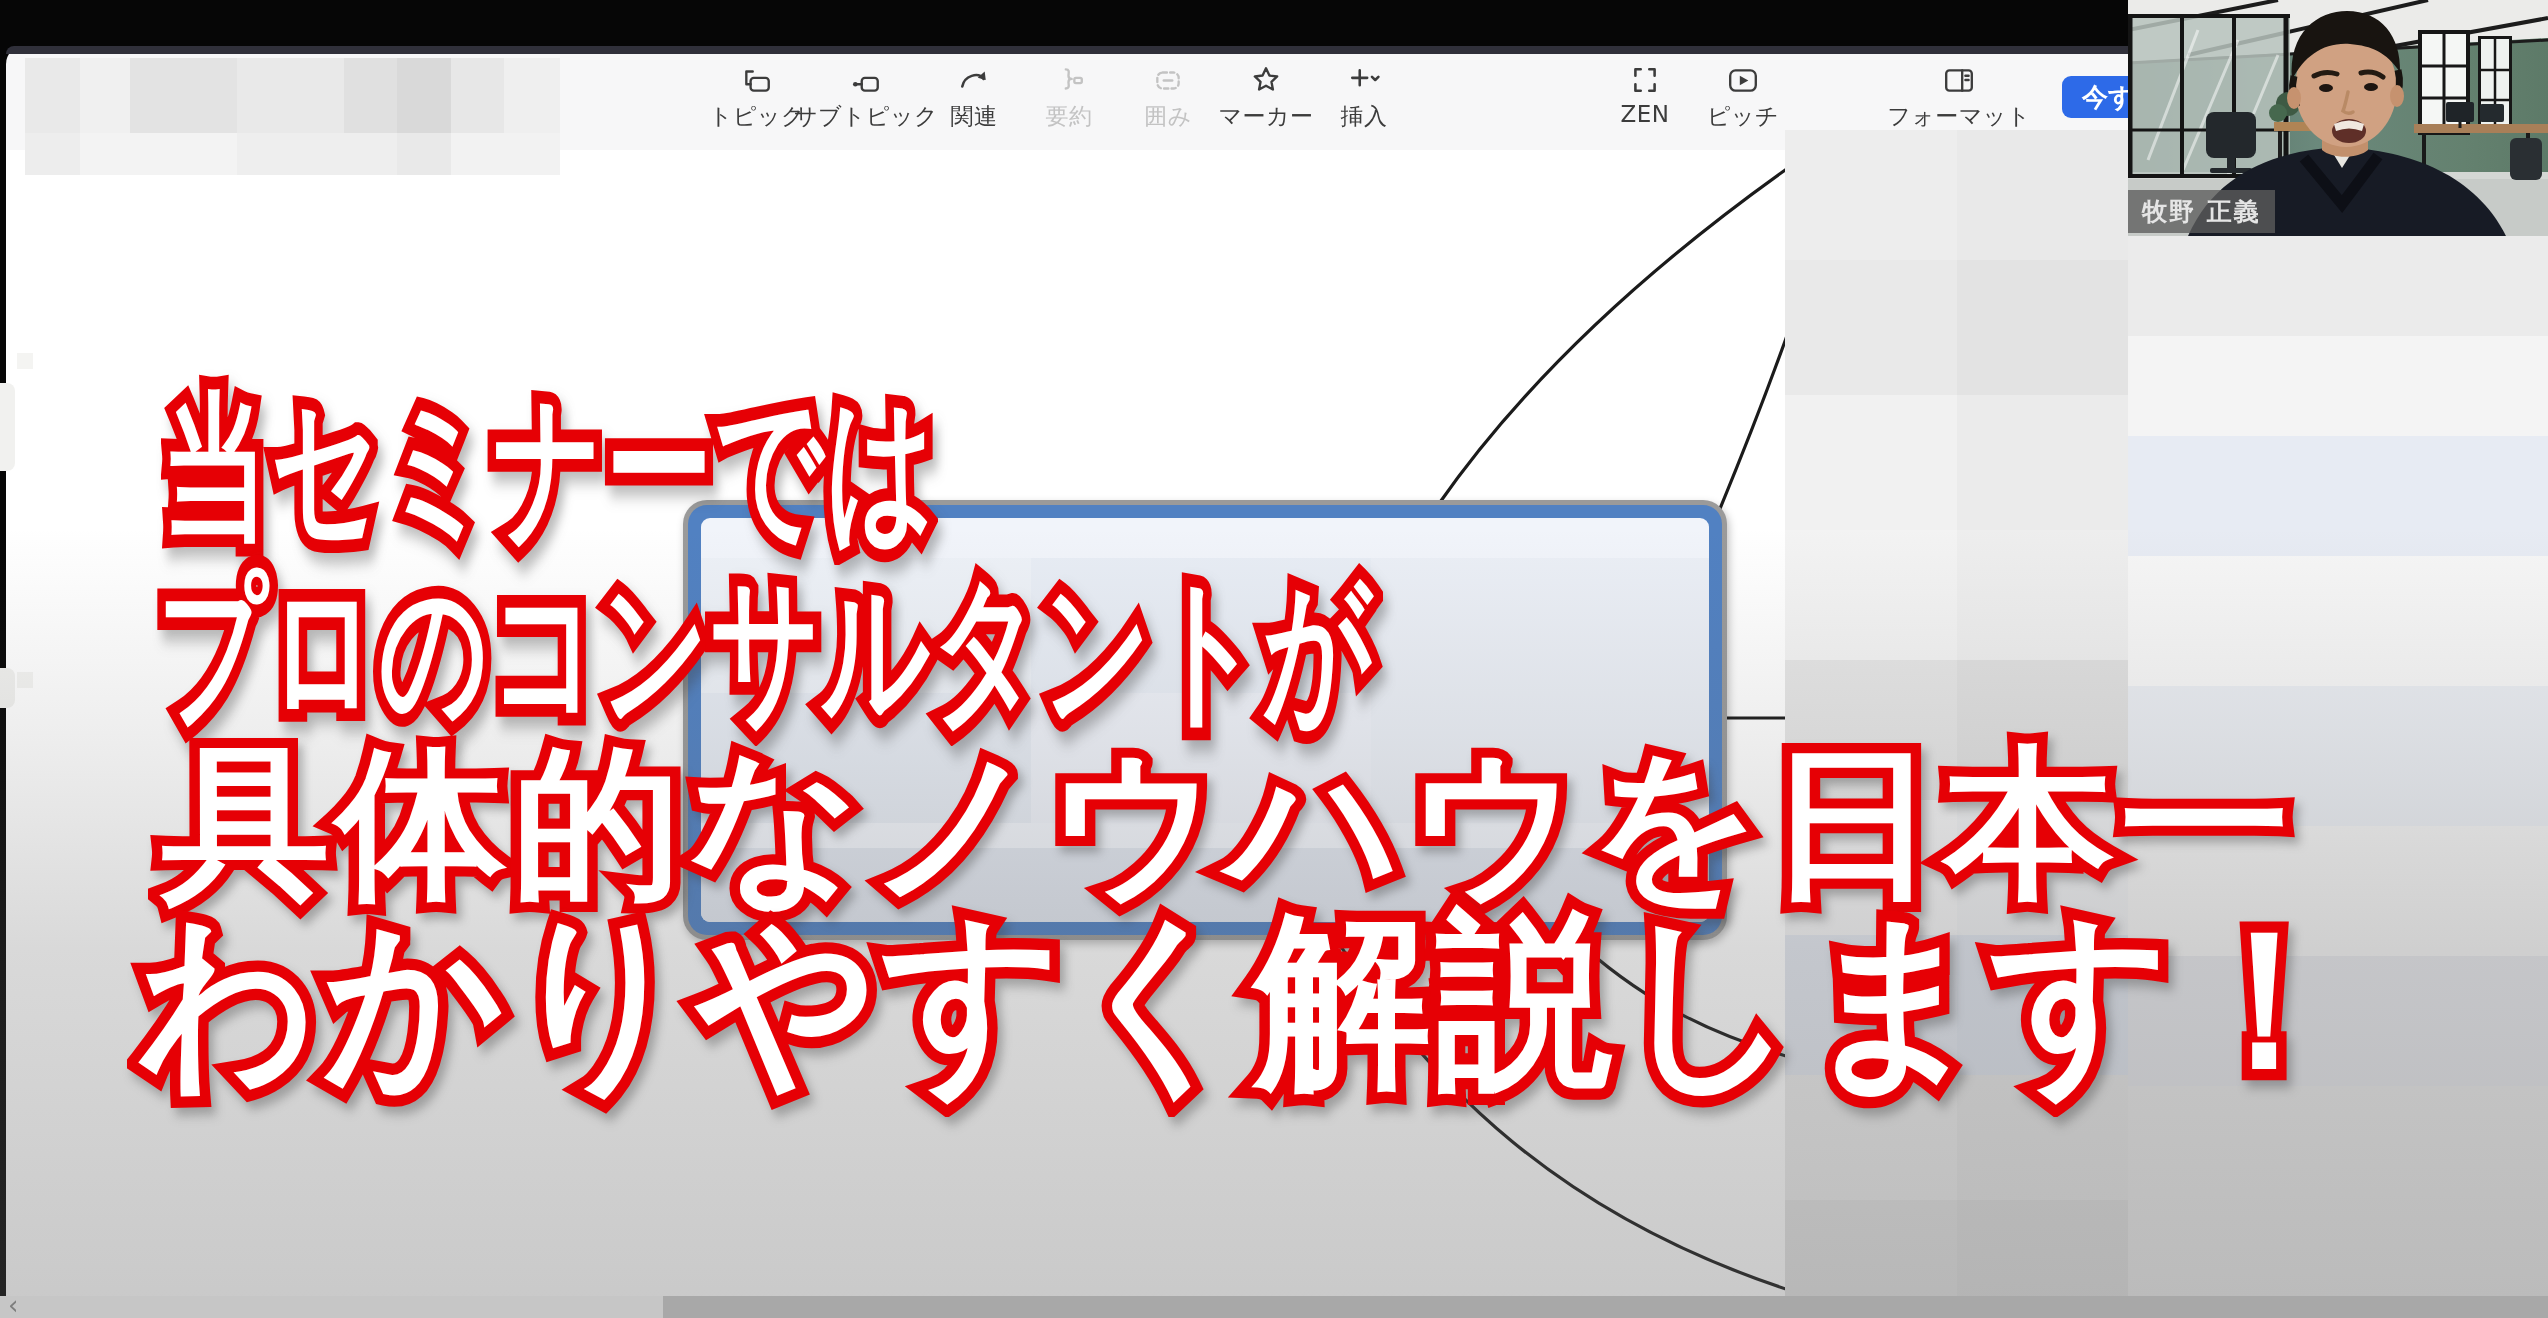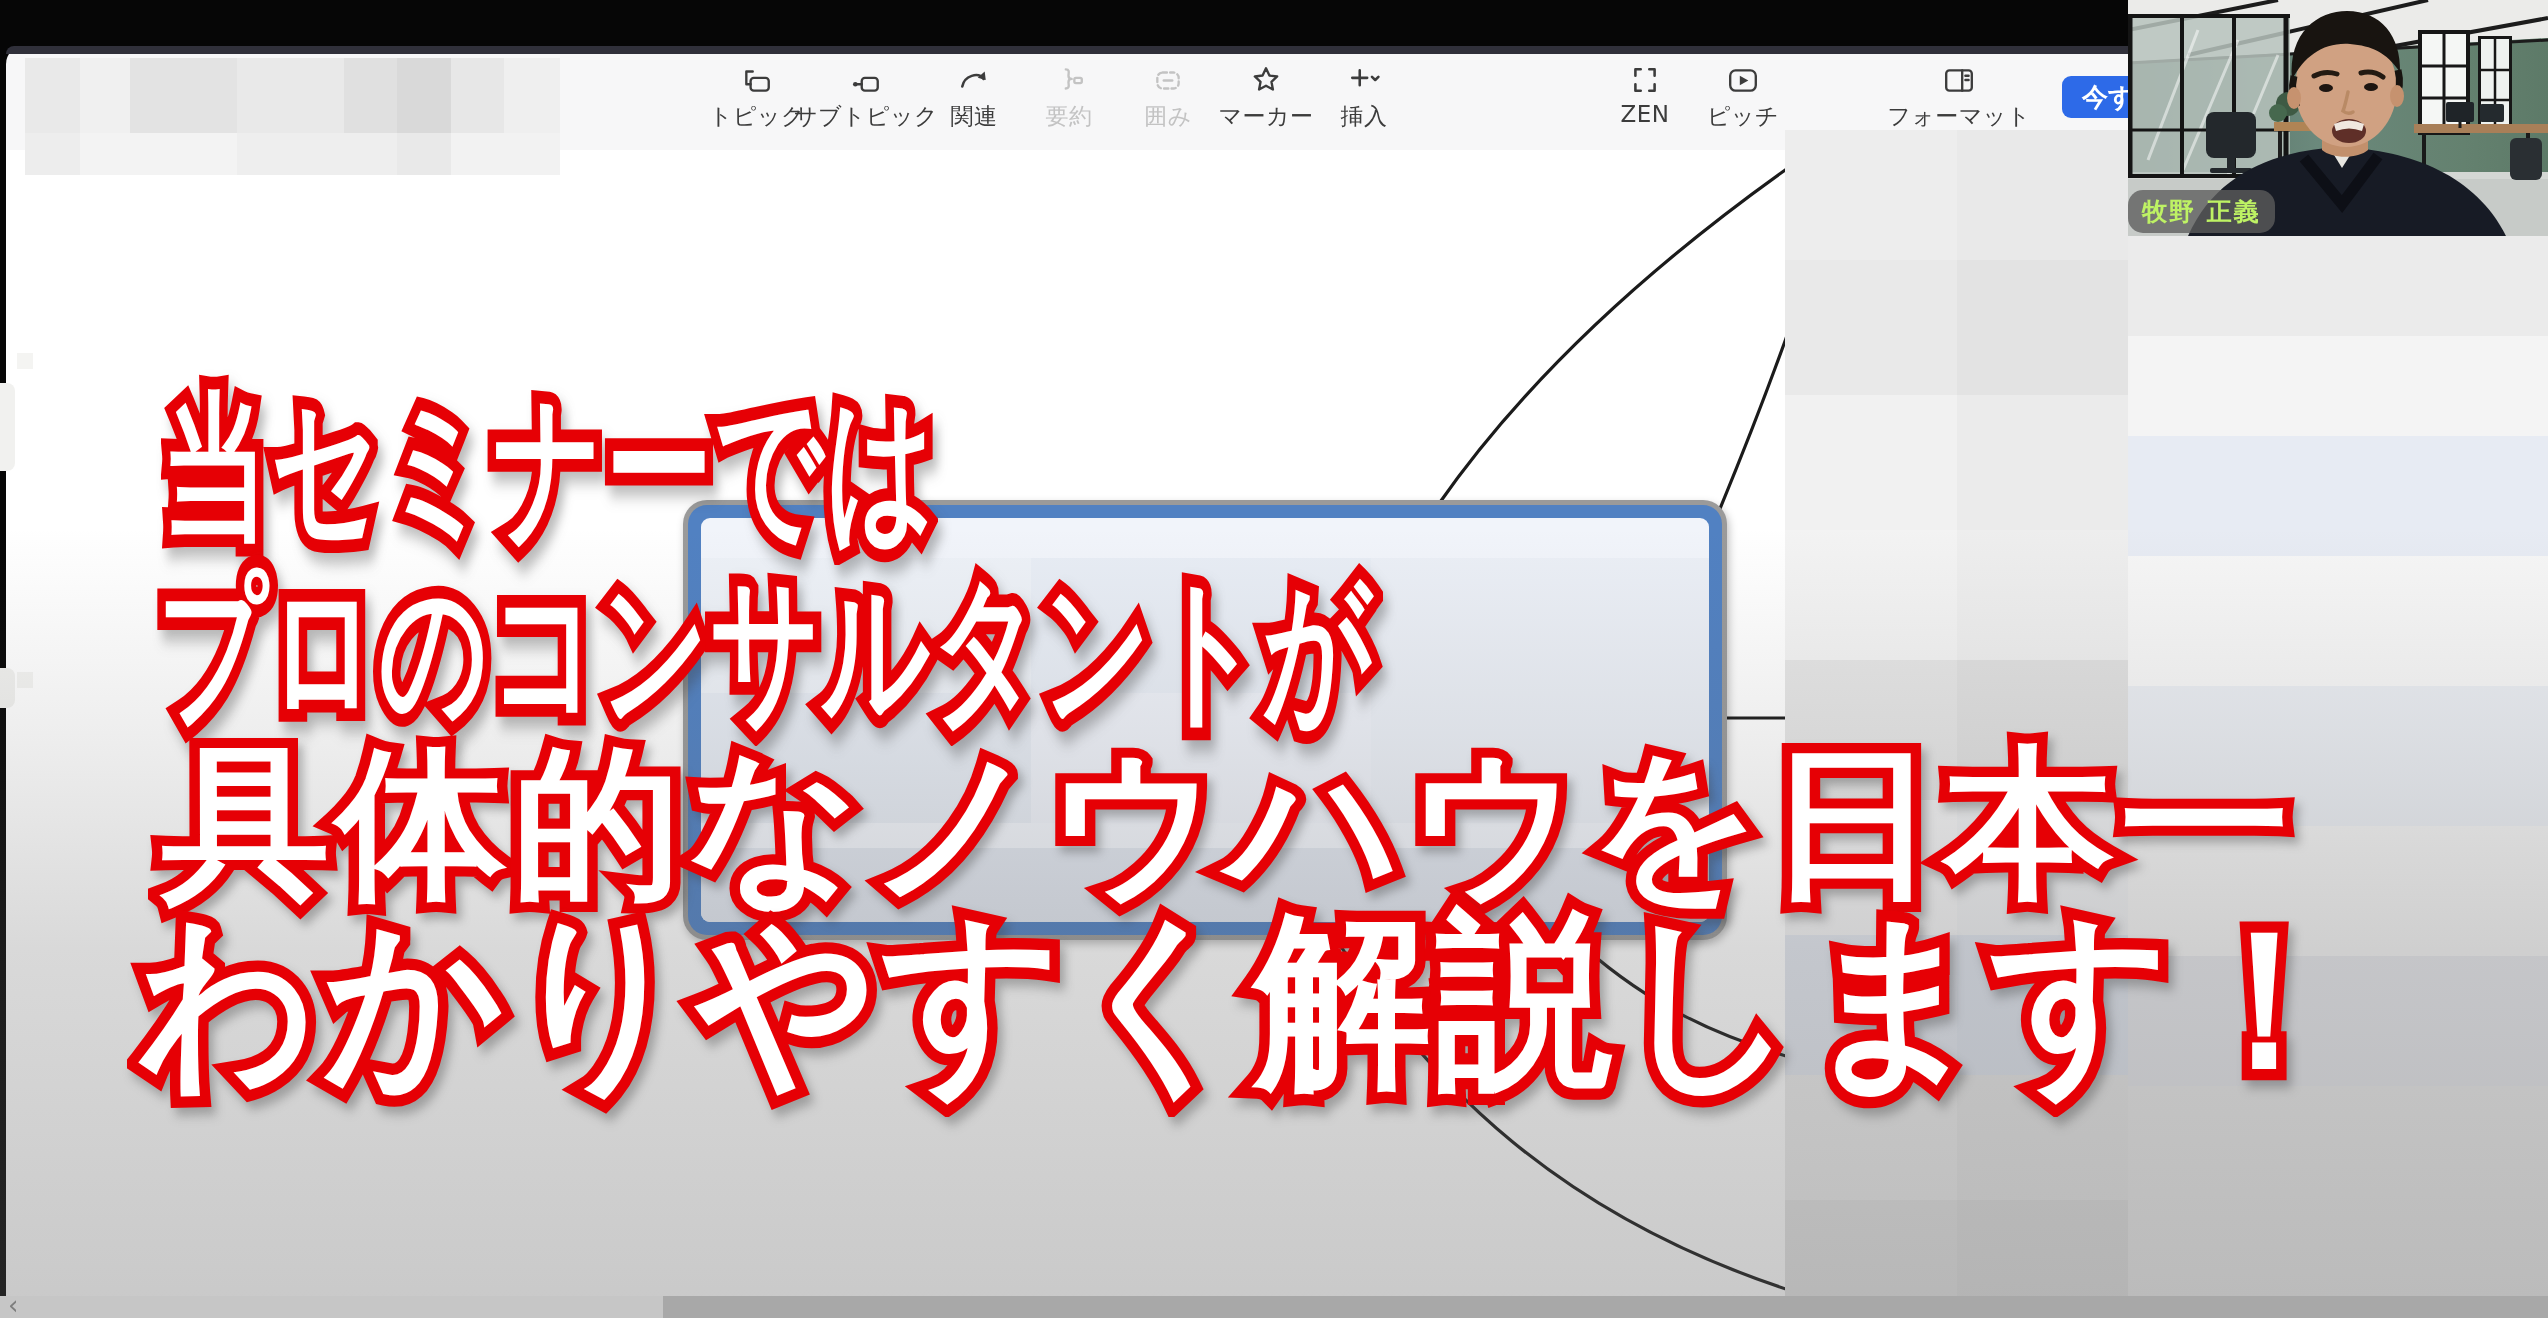--- a/index.html
+++ b/index.html
@@ -43,22 +43,22 @@
        transform-origin:0 0;filter:drop-shadow(5px 7px 5px rgba(60,60,60,0.35));}
   .cap::before{content:attr(data-text);position:absolute;left:0;top:0;z-index:-1;color:#e60005;
                -webkit-text-stroke:17px #e60005;}
   .cap.big::before{-webkit-text-stroke:21px #e60005;}
   .cap1{left:162px;top:388px;font-size:107px;transform:scaleY(1.5);letter-spacing:2px;}
   .cap2{left:158px;top:570px;font-size:107px;transform:scaleY(1.5);letter-spacing:1px;}
   .cap3{left:160px;top:742px;font-size:170px;transform:scaleY(0.96);letter-spacing:6px;}
   .cap4{left:138px;top:906px;font-size:176px;transform:scaleY(1.08);letter-spacing:6px;}
   
   .webcam{position:absolute;right:0;top:0;width:420px;height:236px;z-index:9;overflow:hidden;background:#60796d;}
-  .name-tag{position:absolute;left:0;bottom:3px;background:rgba(92,92,92,0.78);color:#bef264;
-            font-size:25px;font-weight:bold;padding:5px 14px;letter-spacing:2px;border-radius:15px;}
+  .name-tag{position:absolute;left:0;bottom:3px;background:rgba(92,92,92,0.78);color:#e5e5e5;
+            font-size:25px;font-weight:bold;padding:5px 14px;letter-spacing:2px;}
 </style>
 </head>
 <body>
 
 <div class="stage">
 
   <div class="app-window">
     <div class="titlebar-strip"></div>
   </div>
   <div class="canvas"></div>

